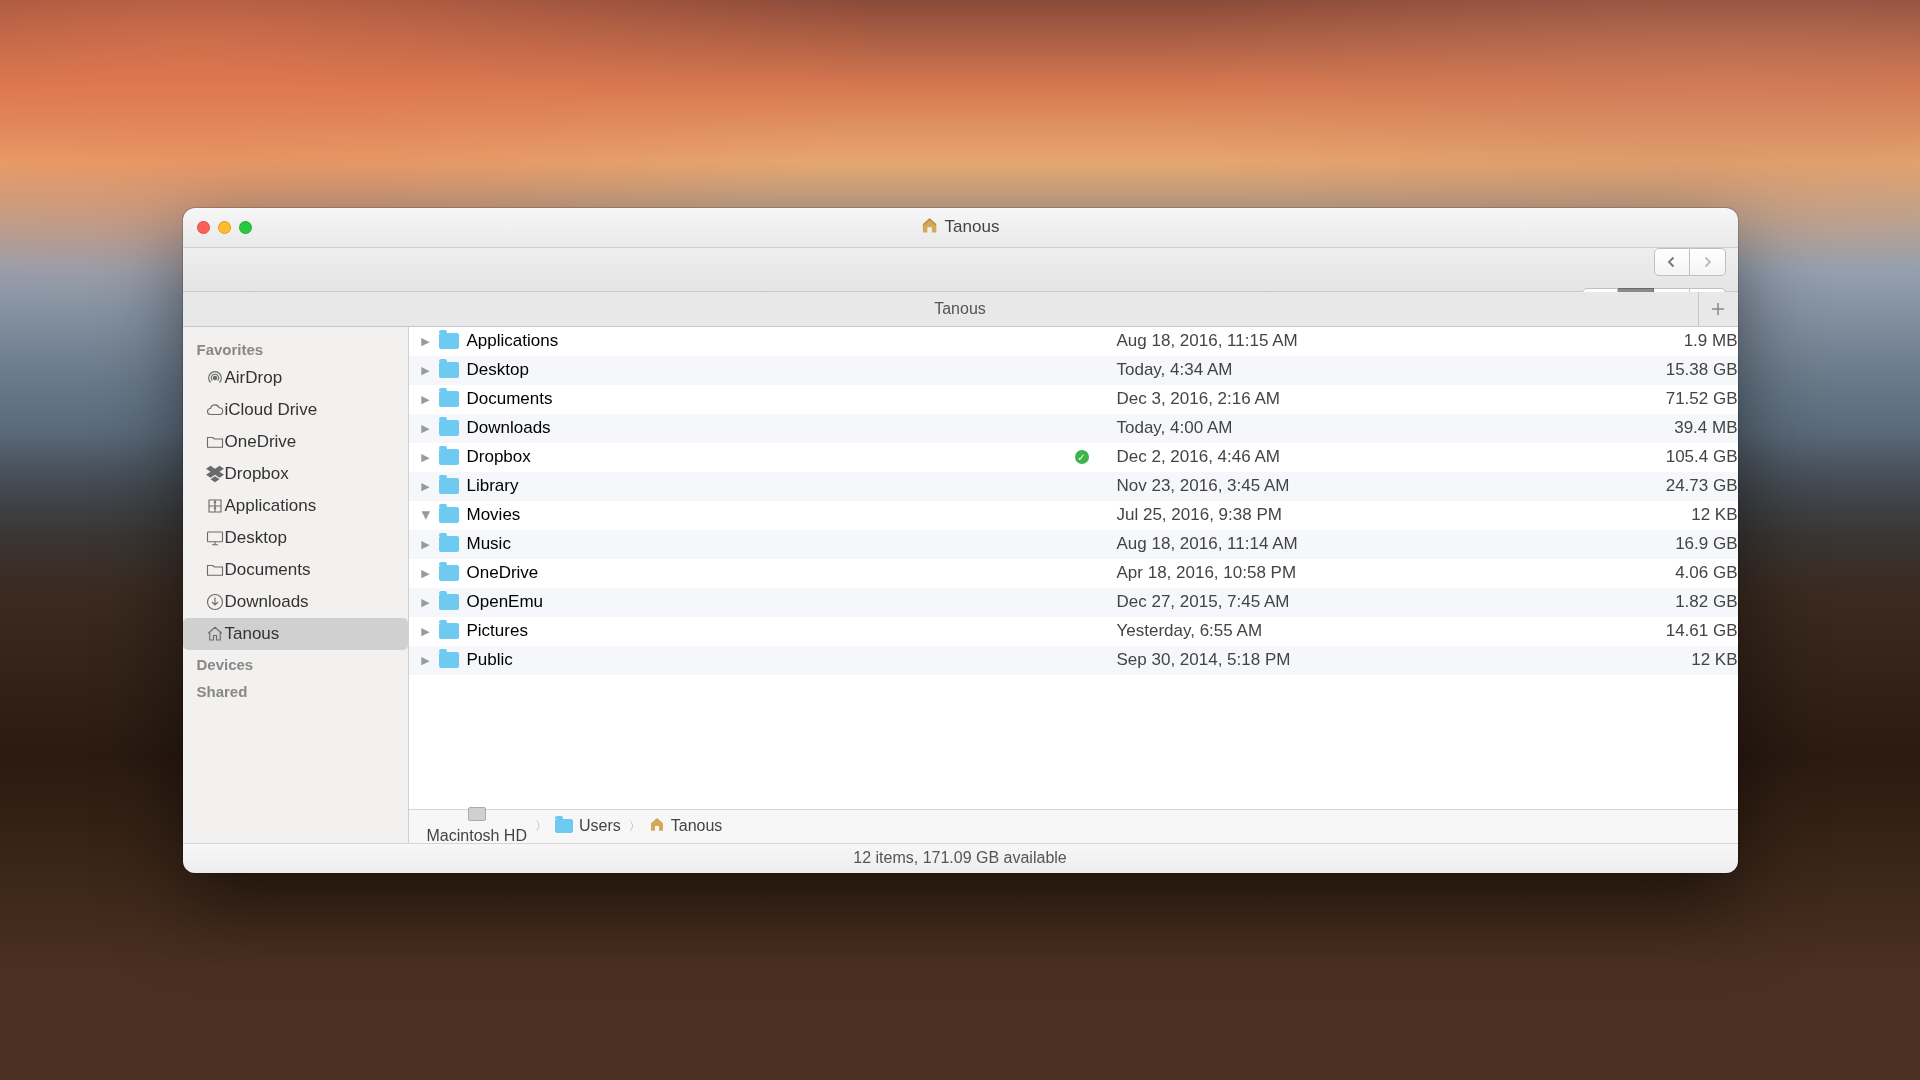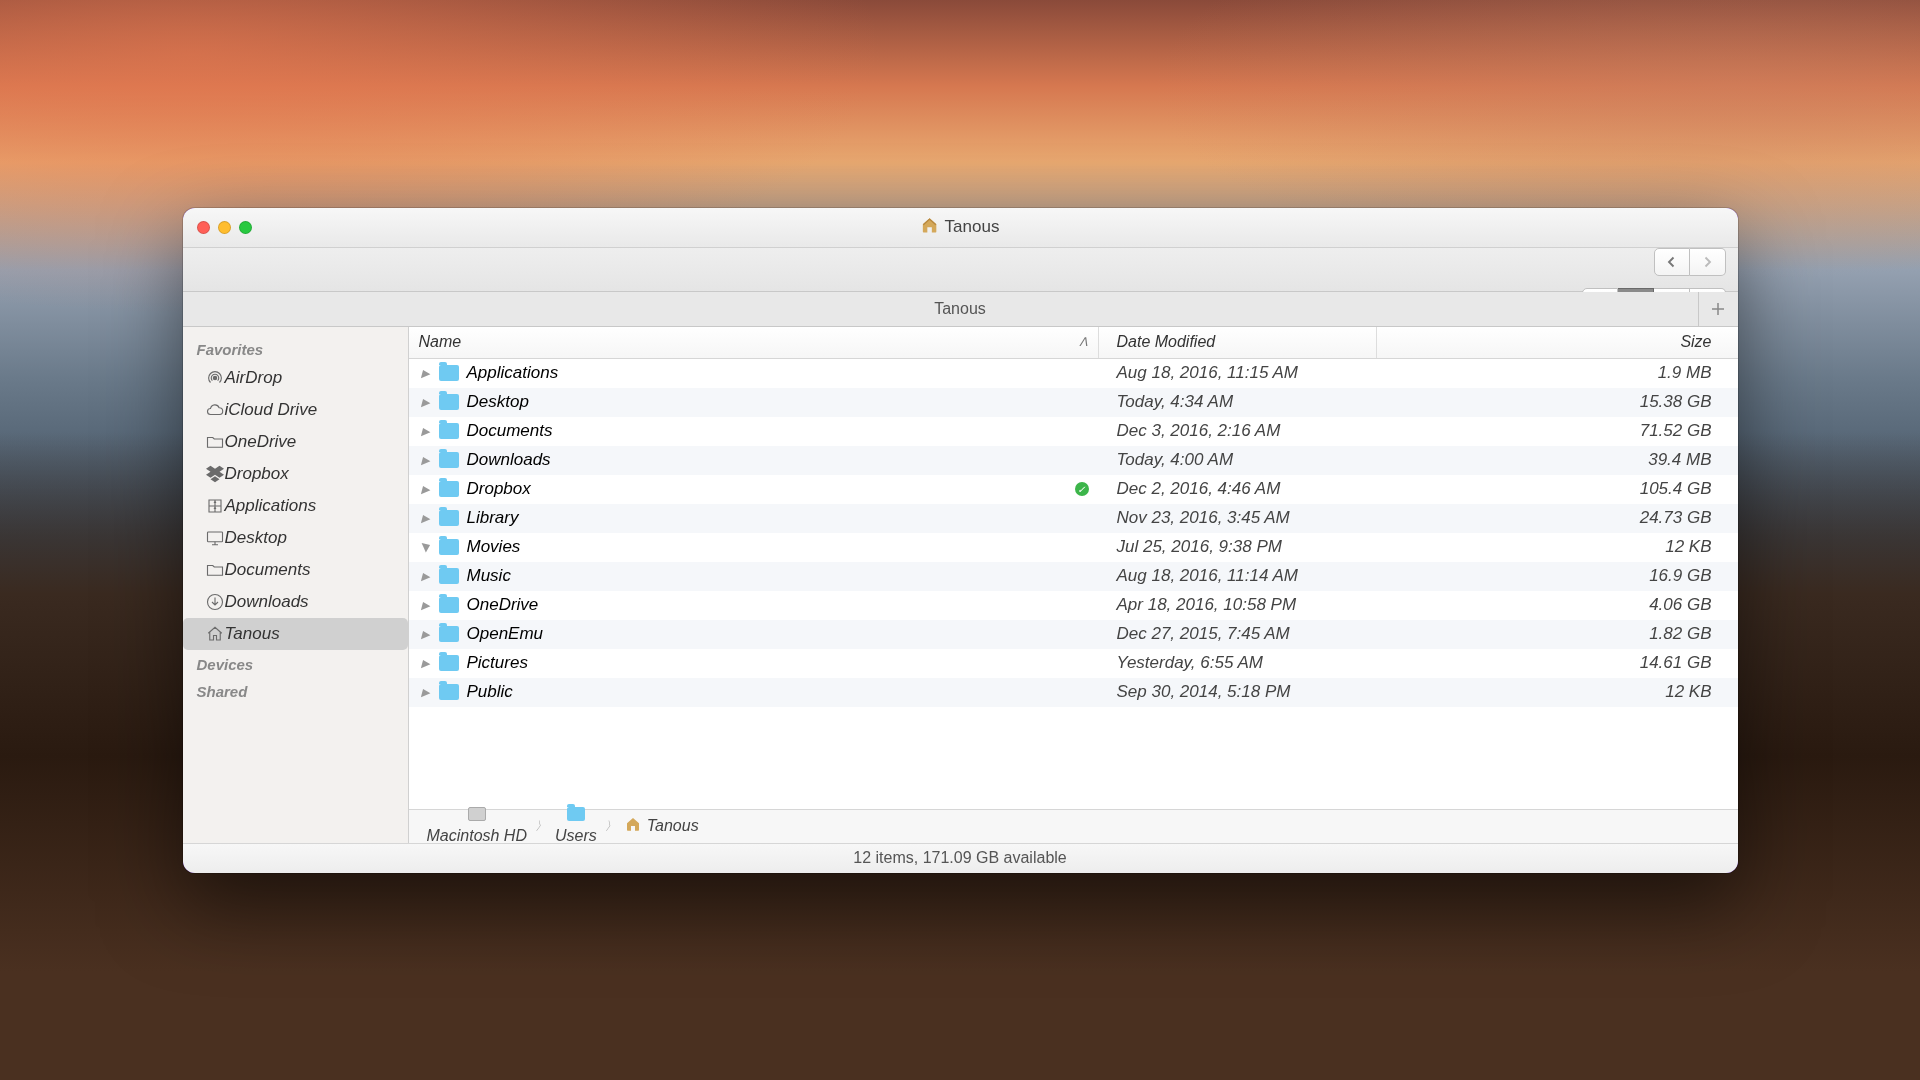--- a/index.html
+++ b/index.html
@@ -53,21 +53,21 @@
   width: 420px; height: 28px; background: #fff; border: 1px solid #c8c8c8;
   border-radius: 5px; display: flex; align-items: center; justify-content: center;
   color: #999; gap: 6px; font-size: 16px;
 }
 .tabbar {
   height: 35px; background: #e8e8e8; border-bottom: 1px solid #c8c8c8;
   display: flex; align-items: center; justify-content: center; position: relative;
   font-size: 16px; color: #555;
 }
 .tab-plus { position: absolute; right: 0; top: 0; width: 40px; height: 100%; border-left: 1px solid #c8c8c8; display: flex; align-items: center; justify-content: center; color: #888; }
-.body { flex: 1; display: flex; overflow: hidden; font-style: italic; }
+.body { flex: 1; display: flex; overflow: hidden; }
 .sidebar { width: 226px; background: #f3f1ef; border-right: 1px solid #d0d0d0; padding-top: 8px; overflow-y: auto; }
 .sb-head { color: #888; font-size: 15px; font-weight: 600; padding: 6px 14px 4px; }
 .sb-item { display: flex; align-items: center; gap: 0; height: 32px; padding: 0 14px 0 22px; font-size: 17px; color: #333; border-radius: 5px; }
 .sb-item.sel { background: #d0d0d0; }
 .sb-ico { width: 20px; height: 20px; display: flex; align-items: center; justify-content: center; color: #6b6b6b; }
 .main { flex: 1; display: flex; flex-direction: column; background: #fff; }
 .cols {
   height: 32px; background: linear-gradient(#fff,#f6f6f6); border-bottom: 1px solid #d6d6d6;
   display: flex; align-items: center; font-size: 16px; color: #333; font-weight: 500;
 }
@@ -79,21 +79,21 @@
 .row { height: 29px; display: flex; align-items: center; font-size: 17px; }
 .row:nth-child(even) { background: #f5f7fa; }
 .rc-name { width: 690px; display: flex; align-items: center; gap: 8px; padding-left: 12px; }
 .discl { color: #9a9a9a; font-size: 11px; width: 10px; text-align: center; }
 .discl.open { transform: rotate(90deg); transform-origin: center; display: inline-block; }
 .fico { width: 20px; height: 16px; background: #6fcaf2; border-radius: 2px; position: relative; }
 .fico::before { content: ""; position: absolute; top: -3px; left: 0; width: 8px; height: 3px; background: #6fcaf2; border-radius: 2px 2px 0 0; }
 .fico.cloud { background: #6fcaf2; }
 .sync-badge { width: 14px; height: 14px; background: #3cb54a; border-radius: 50%; display: flex; align-items: center; justify-content: center; color: #fff; font-size: 10px; margin-left: auto; margin-right: 10px; }
 .rc-date { width: 278px; padding-left: 18px; color: #444; }
-.rc-size { flex: 1; padding-right: 26px; text-align: right; color: #444; }
+.rc-size { flex: 1; text-align: right; color: #444; }
 .pathbar { height: 34px; border-top: 1px solid #d6d6d6; background: #f7f7f7; display: flex; align-items: center; padding: 0 18px; gap: 8px; font-size: 16px; color: #444; }
 .pchev { color: #999; font-size: 12px; }
 .status { height: 30px; border-top: 1px solid #d6d6d6; background: linear-gradient(#f7f7f7,#ededed); display: flex; align-items: center; justify-content: center; font-size: 16px; color: #555; border-radius: 0 0 8px 8px; }
 .ico-svg { width: 18px; height: 18px; }
 .home-ico { width: 18px; height: 18px; }
 .hd-ico { width: 18px; height: 14px; background: #d0d0d0; border: 1px solid #aaa; border-radius: 2px; }
 .spacer { flex: 1; }
 </style>
 </head>
 <body>
@@ -298,32 +298,20 @@
               <path fill="none" stroke="#6b6b6b" stroke-width="1.5" d="M3 11l9-8 9 8M5 10v10h5v-6h4v6h5V10"></path>
             </svg>
           </span>
           <span>Tanous</span>
         </div>
         <div class="sb-head">Devices</div>
         <div class="sb-head">Shared</div>
       </div>
 
     <div class="main">
-      <div class="cols">
-        <div class="col-name">
-            <span>Name</span>
-            <span class="sort">ᐱ</span>
-          </div>
-        <div class="col-date">
-            <span>Date Modified</span>
-          </div>
-        <div class="col-size">
-            <span>Size</span>
-          </div>
-      </div>
       <div class="rows" id="rows">
           <div class="row">
             <div class="rc-name">
               <span class="discl">▶</span>
               <span class="fico"></span>
               <span>Applications</span>
             </div>
             <div class="rc-date">Aug 18, 2016, 11:15 AM</div>
             <div class="rc-size">1.9 MB</div>
           </div>
@@ -427,21 +415,21 @@
             <div class="rc-date">Sep 30, 2014, 5:18 PM</div>
             <div class="rc-size">12 KB</div>
           </div>
         </div>
       <div class="pathbar" id="pathbar">
           <span style="display: flex; align-items: center; gap: 6px; flex-direction: column;">
             <span class="hd-ico"></span>
             <span>Macintosh HD</span>
           </span>
           <span class="pchev">〉</span>
-          <span style="display: flex; align-items: center; gap: 6px; flex-direction: column;">
+          <span style="display: flex; align-items: center; gap: 6px;">
             <span class="fico" style="width:18px;height:14px"></span>
             <span>Users</span>
           </span>
           <span class="pchev">〉</span>
           <span style="display: flex; align-items: center; gap: 6px;">
             <span><svg class="home-ico" viewBox="0 0 24 24" style="width:16px;height:16px">
                 <path fill="#d4a85a" d="M3 11l9-8 9 8v10a1 1 0 0 1-1 1h-5v-7h-6v7H4a1 1 0 0 1-1-1z"></path>
               </svg></span>
             <span>Tanous</span>
           </span>

